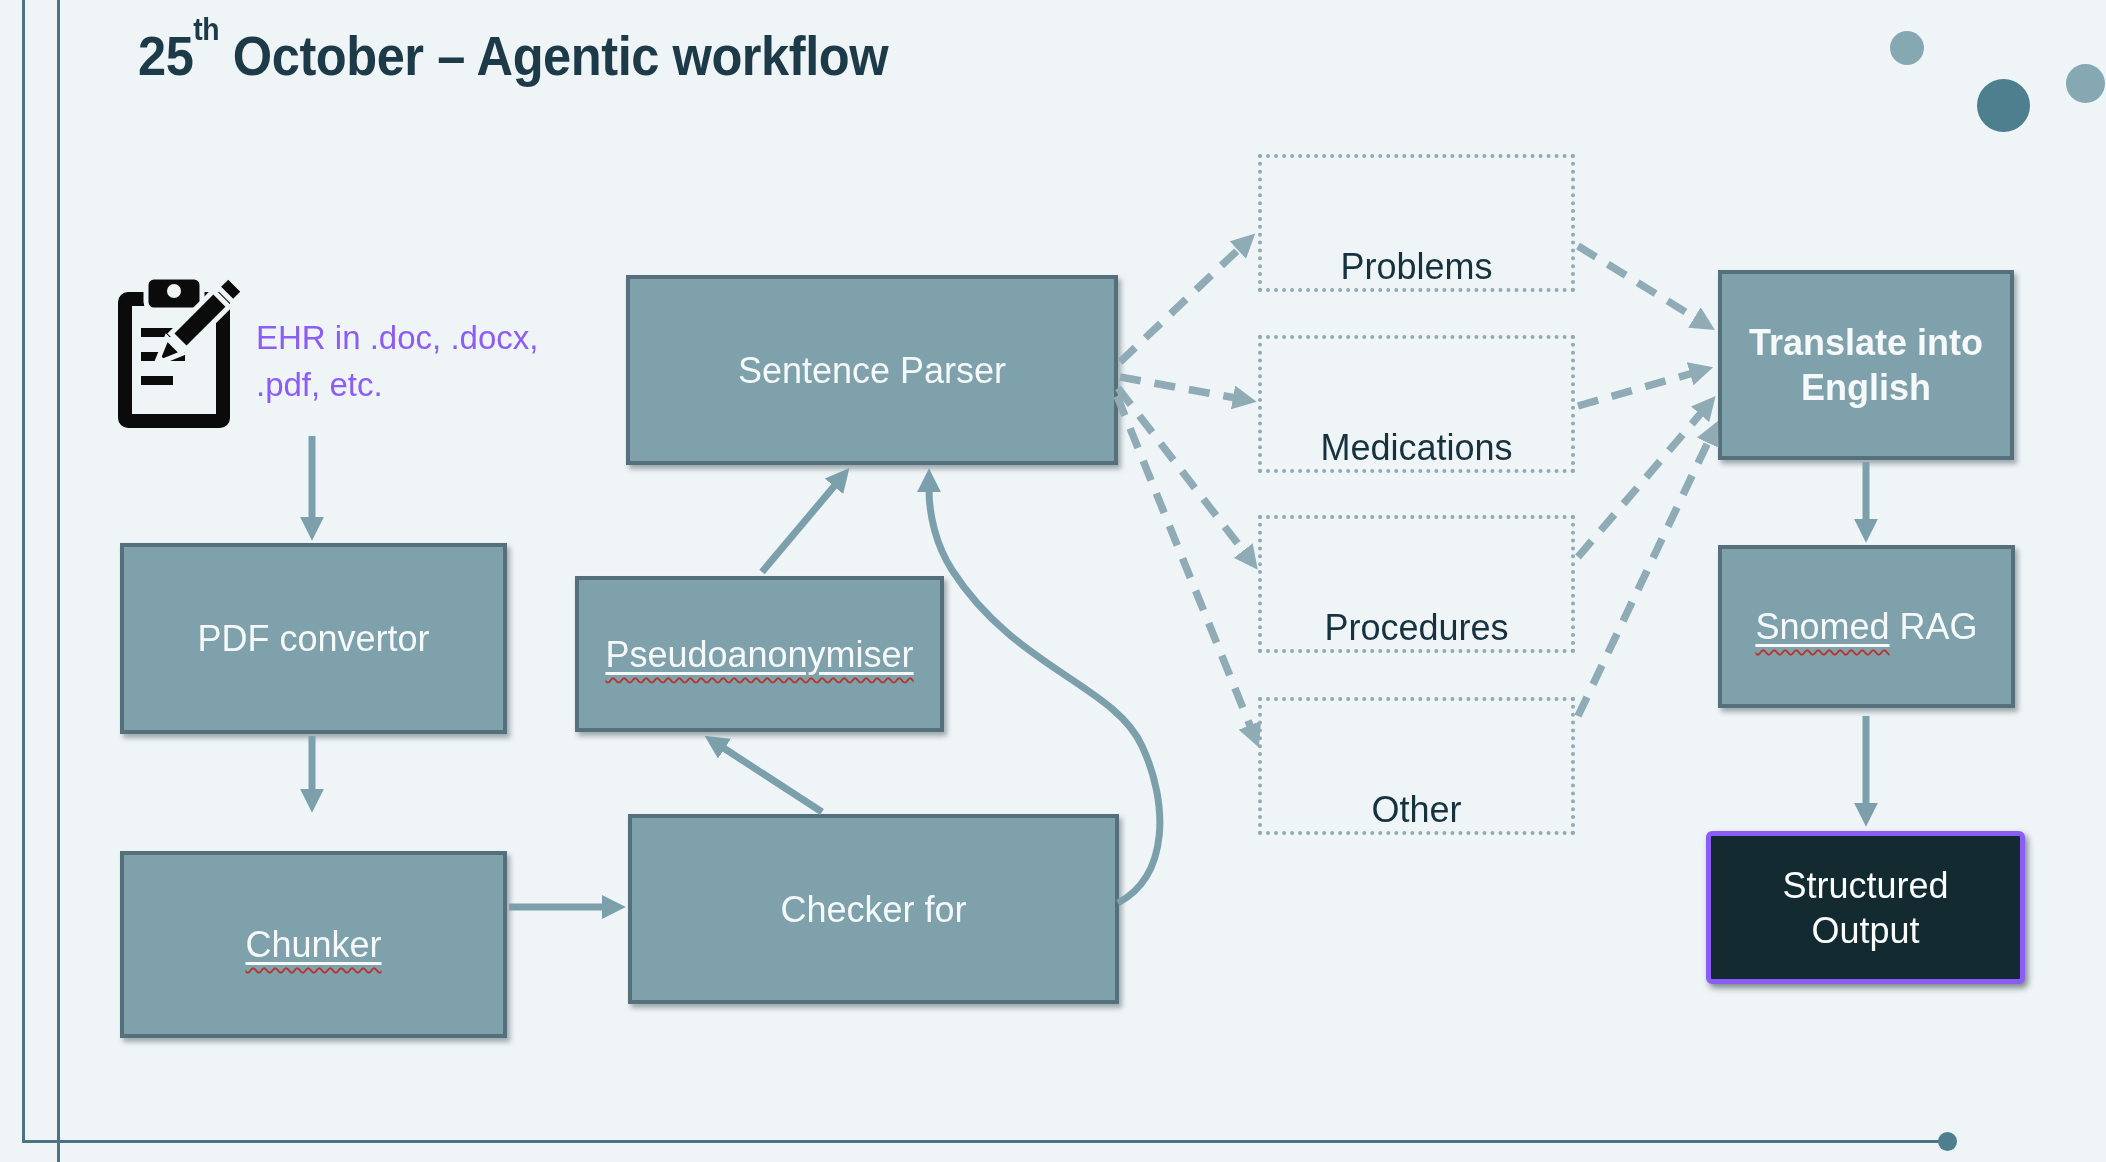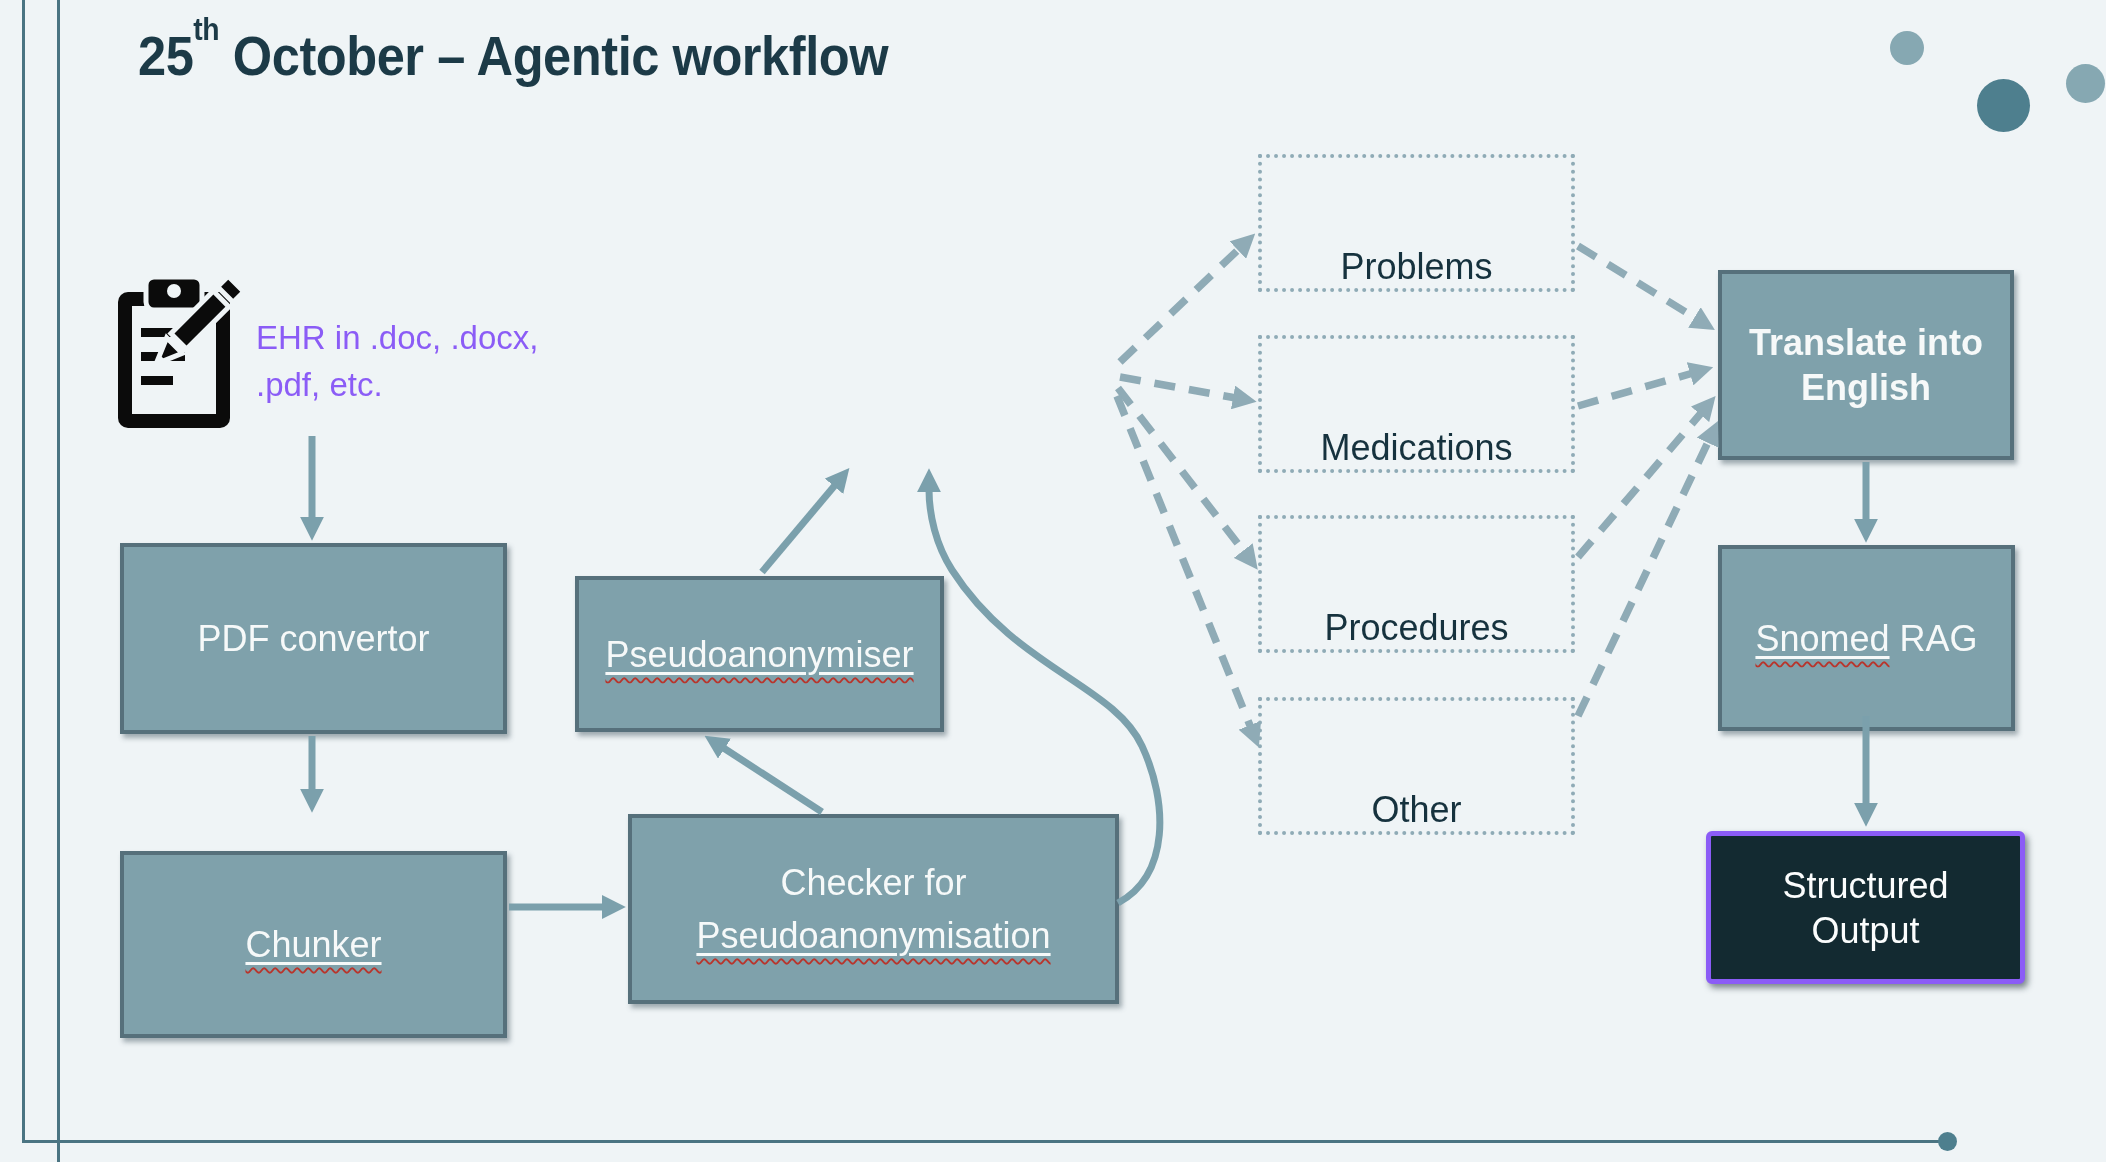--- a/index.html
+++ b/index.html
@@ -47,21 +47,21 @@
   .node.dark {
     background:#132a31; border:5px solid #8b5cf6; border-radius:6px;
     box-shadow:3px 4px 6px rgba(30,45,55,.55); color:#fbfdfd;
   }
   .n-pdf        { left:120px;  top:543px; width:387px; height:191px; }
   .n-chunker    { left:120px;  top:815px; width:387px; height:187px;margin-top:36px; }
   .n-pseudo     { left:575px;  top:576px; width:369px; height:156px; }
   .n-parser     { left:626px;  top:275px; width:492px; height:190px; }
   .n-checker    { left:628px;  top:814px; width:491px; height:190px;gap:8px; }
   .n-translate  { left:1718px; top:270px; width:296px; height:190px;font-weight:bold; }
-  .n-snomed     { left:1718px; top:545px; width:297px; height:186px; }
+  .n-snomed     { left:1718px; top:545px; width:297px; height:163px; }
   .n-structured { left:1706px; top:831px; width:319px; height:153px; }
 
   
   .cat {
     position:absolute; left:1258px; width:317px; height:138px;
     border:4px dotted #8fabb6;
     display:flex; align-items:flex-end; justify-content:center;
     color:#16323e; font-size:36px;
   }
   .cat.c0 { top:154px; }
@@ -119,24 +119,26 @@
   </div>
 
   <div class="node n-chunker">
     <span class="uline"><span class="squig">Chunker</span></span>
   </div>
 
   <div class="node n-pseudo">
     <span class="uline"><span class="squig">Pseudoanonymiser</span></span>
   </div>
 
+  <div class="node n-parser">
+    <span>Sentence Parser</span>
+  </div>
 
   <div class="node n-checker">
     <div>Checker for</div>
-    <div><span class="uline"><span class="squig">Pseudoanonymisation</span></span></div>
   </div>
 
   <div class="node n-translate">
     <div>Translate into</div>
     <div>English</div>
   </div>
 
   <div class="node n-snomed">
     <span><span class="uline"><span class="squig">Snomed</span></span><span> RAG</span></span>
   </div>

